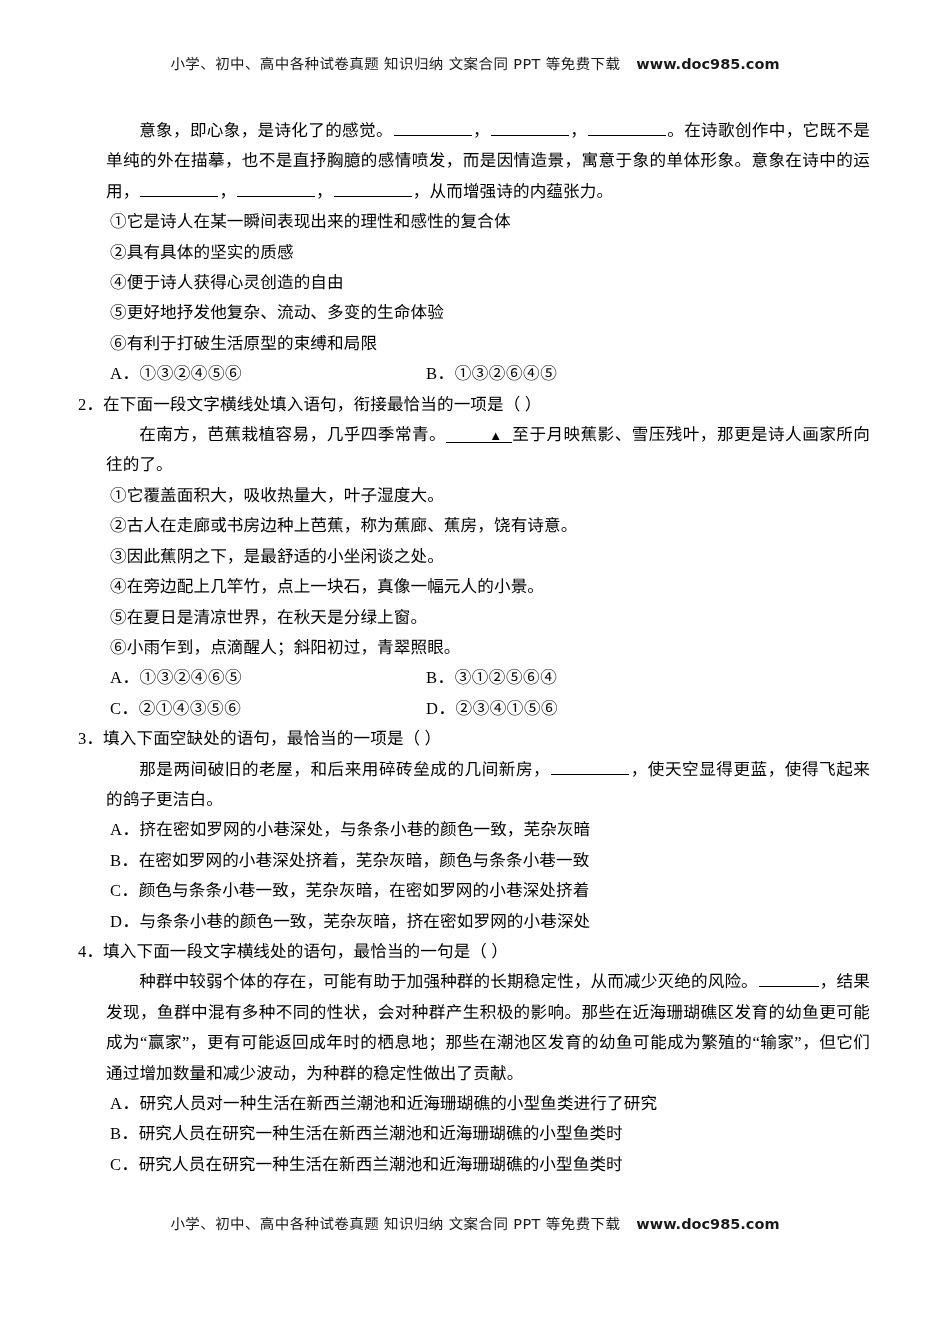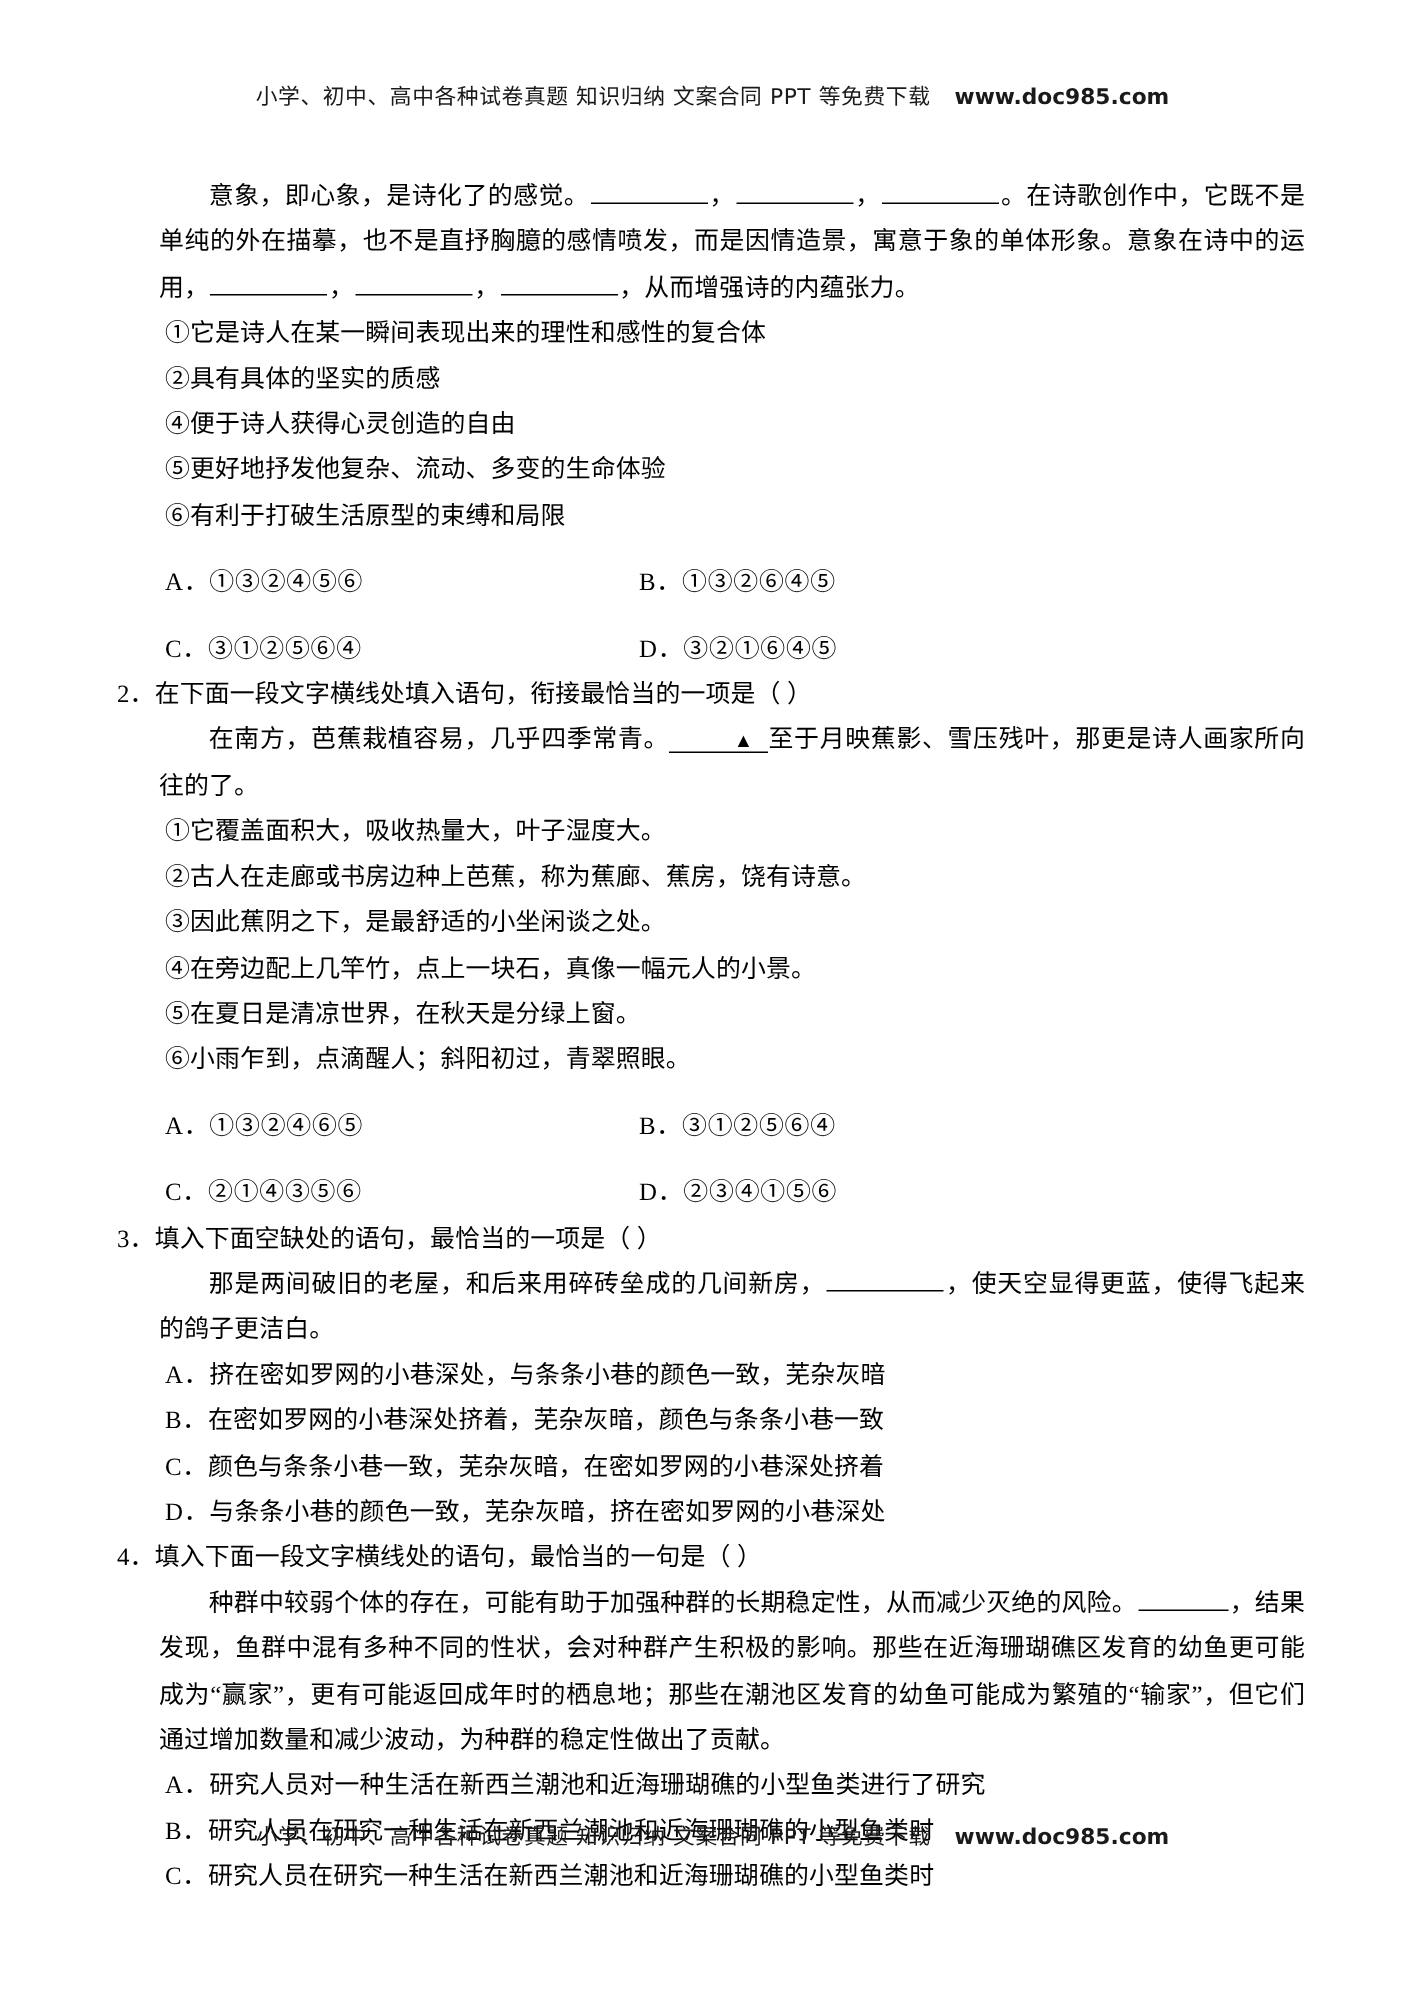--- a/index.html
+++ b/index.html
@@ -80,21 +80,20 @@
     padding-left: 32px;
   }
 
   
   .optrow {
     display: block;
     padding-left: 32px;
     font-size: 16.6px;
     line-height: 30.4px;
     white-space: nowrap;
-    margin-top: 14px;
   }
   .optrow .opt {
     display: inline-block;
     width: 316px;
     vertical-align: top;
   }
   .opt-letter {
     font-family: "Liberation Serif", "DejaVu Serif", serif;
     letter-spacing: 0.5px;
   }
@@ -138,23 +137,20 @@
 
     <p class="sub">①它是诗人在某一瞬间表现出来的理性和感性的复合体</p>
     <p class="sub">②具有具体的坚实的质感</p>
     <p class="sub">④便于诗人获得心灵创造的自由</p>
     <p class="sub">⑤更好地抒发他复杂、流动、多变的生命体验</p>
     <p class="sub">⑥有利于打破生活原型的束缚和局限</p>
 
     <div class="optrow">
       <span class="opt"><span class="opt-letter">A．</span><span class="circled">①③②④⑤⑥</span></span><span class="opt"><span class="opt-letter">B．</span><span class="circled">①③②⑥④⑤</span></span>
     </div>
-    <div class="optrow">
-      <span class="opt"><span class="opt-letter">C．</span><span class="circled">③①②⑤⑥④</span></span><span class="opt"><span class="opt-letter">D．</span><span class="circled">③②①⑥④⑤</span></span>
-    </div>
 
     <p class="stem">2．在下面一段文字横线处填入语句，衔接最恰当的一项是（    ）</p>
     <p class="passage"><span>在南方，芭蕉栽植容易，几乎四季常青。</span><span class="blank-tri">▲</span><span>至于月映蕉影、雪压残叶，那更是诗人画家所向往的了。</span></p>
 
     <p class="sub">①它覆盖面积大，吸收热量大，叶子湿度大。</p>
     <p class="sub">②古人在走廊或书房边种上芭蕉，称为蕉廊、蕉房，饶有诗意。</p>
     <p class="sub">③因此蕉阴之下，是最舒适的小坐闲谈之处。</p>
     <p class="sub">④在旁边配上几竿竹，点上一块石，真像一幅元人的小景。</p>
     <p class="sub">⑤在夏日是清凉世界，在秋天是分绿上窗。</p>
     <p class="sub">⑥小雨乍到，点滴醒人；斜阳初过，青翠照眼。</p>

